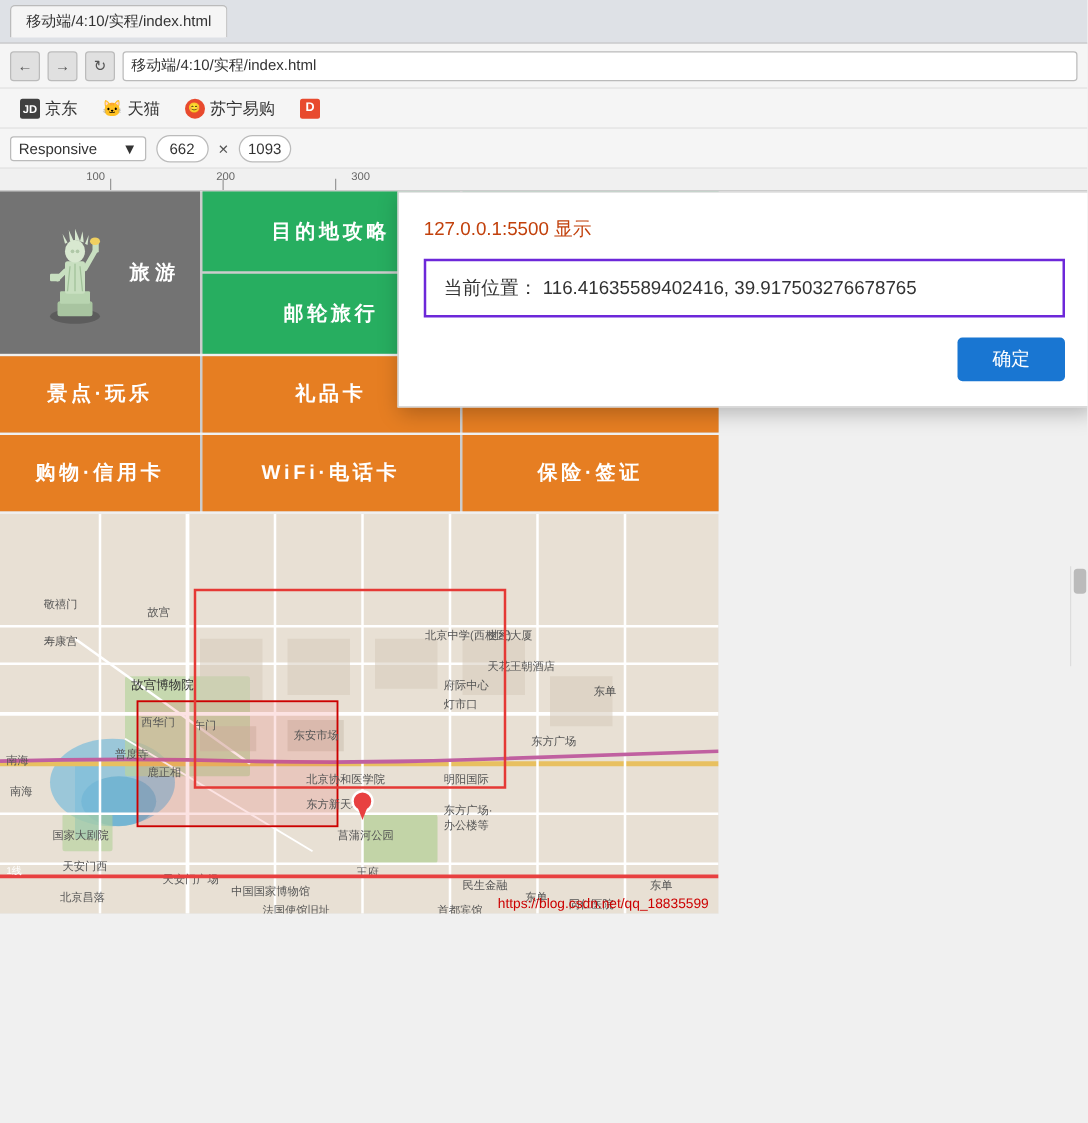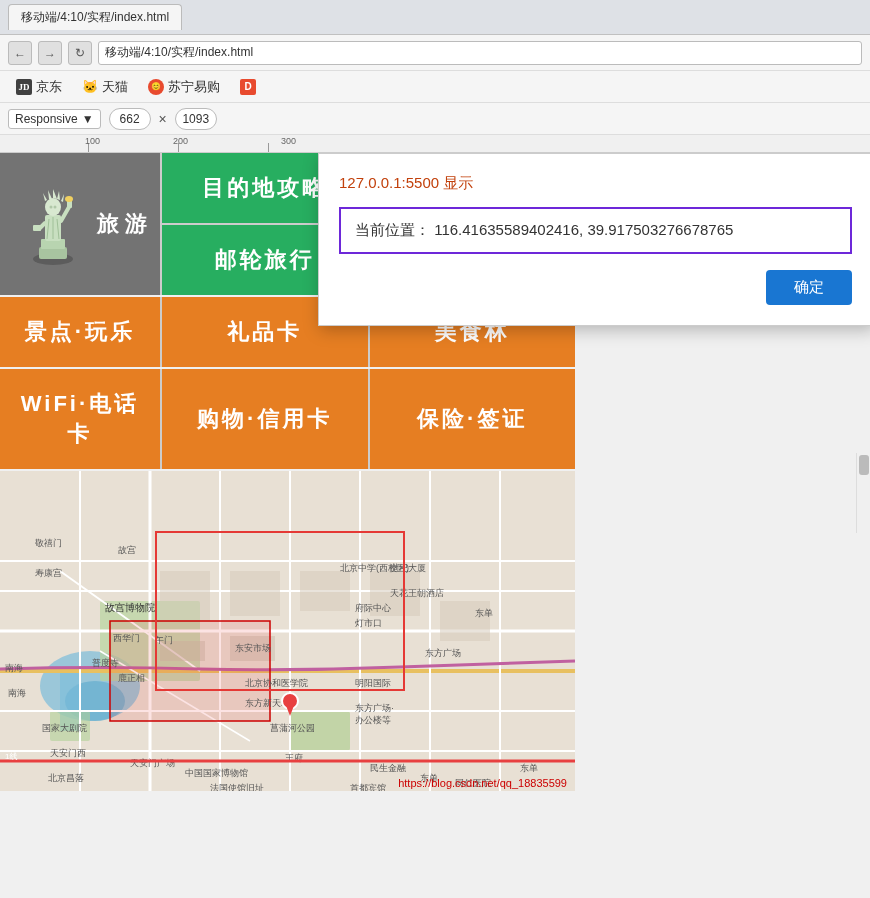--- a/index.html
+++ b/index.html
@@ -100,21 +100,20 @@
       width: 16px;
       height: 16px;
       background: #404040;
       color: white;
       font-size: 9px;
       font-weight: bold;
       display: flex;
       align-items: center;
       justify-content: center;
       border-radius: 2px;
-      font-family: Liberation Serif, serif;
     }
     .tm-icon {
       width: 16px;
       height: 16px;
       color: #e84a2e;
       font-size: 13px;
       display: flex;
       align-items: center;
       justify-content: center;
     }
@@ -155,21 +154,21 @@
     }
     .responsive-select {
       background: white;
       border: 1px solid #bbb;
       border-radius: 3px;
       padding: 2px 6px;
       font-size: 12px;
       color: #333;
       display: flex;
       align-items: center;
-      gap: 4px;
+      gap: 20px;
     }
     .dimension-input {
       background: white;
       border: 1px solid #bbb;
       border-radius: 11px;
       width: 42px;
       height: 22px;
       text-align: center;
       font-size: 12px;
       color: #333;
@@ -257,21 +256,21 @@
       top: 0;
       left: 0;
       width: 575px;
       height: 100%;
       overflow: hidden;
     }
     .nav-cell {
       display: flex;
       align-items: center;
       justify-content: center;
-      font-size: 22px;
+      font-size: 16px;
       font-weight: bold;
       color: white;
       padding: 20px 10px;
       cursor: pointer;
       text-align: center;
       letter-spacing: 3px;
     }
     .nav-cell.green { background: #27ae60; }
     .nav-cell.orange { background: #e67e22; }
     .nav-cell.statue {
@@ -380,21 +379,21 @@
     <span>Responsive</span>
     <span>▼</span>
   </div>
   <div class="dimension-input">662</div>
   <span class="dim-sep">×</span>
   <div class="dimension-input">1093</div>
 </div>
 
 <div class="ruler">
   <div class="ruler-tick" style="left: 88px;"></div>
-  <div class="ruler-label" style="left: 85px;">100</div>
+  <div class="ruler-label" style="left: 69px;">100</div>
   <div class="ruler-tick" style="left: 178px;"></div>
   <div class="ruler-label" style="left: 173px;">200</div>
   <div class="ruler-tick" style="left: 268px;"></div>
   <div class="ruler-label" style="left: 281px;">300</div>
 </div>
 
 <div class="content-area">
 
   <div class="site-content">
 
@@ -460,24 +459,24 @@
       <div class="nav-cell orange">
         <span>礼品卡</span>
       </div>
       <div class="nav-cell orange">
         <span>美食林</span>
       </div>
     </div>
 
     <div style="display:grid; grid-template-columns: 160px 1fr 1fr; gap:2px; background:#ccc; margin-bottom:2px;">
       <div class="nav-cell orange">
+        <span>购物·信用卡</span>
+      </div>
+      <div class="nav-cell orange">
         <span>WiFi·电话卡</span>
-      </div>
-      <div class="nav-cell orange">
-        <span>购物·信用卡</span>
       </div>
       <div class="nav-cell orange">
         <span>保险·签证</span>
       </div>
     </div>
 
     <div class="map-container">
       <svg class="map-bg" viewBox="0 0 575 320" xmlns="http://www.w3.org/2000/svg">
 
         <rect width="575" height="320" fill="#e8e0d4"></rect>

